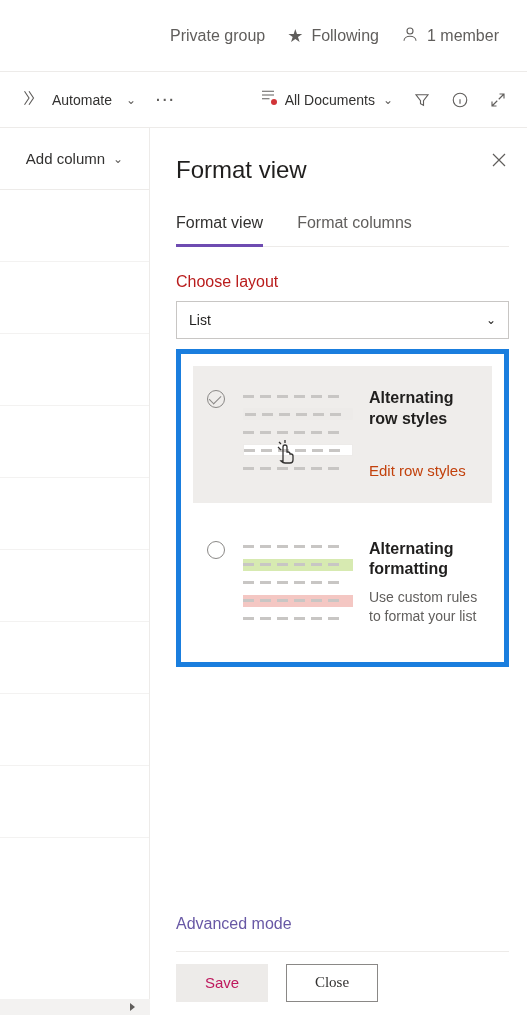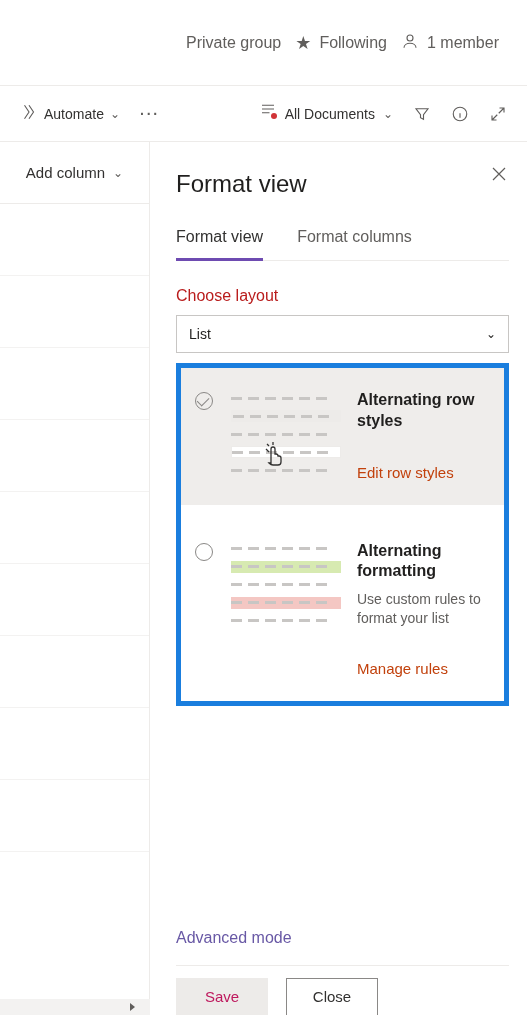--- a/index.html
+++ b/index.html
@@ -9,30 +9,30 @@
     --border: #e1dfdd;
     --border-strong: #c8c6c4;
     --accent: #6e4bb1;
     --pane-border: #edebe9;
     --highlight: #1a7ede;
   }
   html,body{margin:0;padding:0;width:527px;height:1015px;background:#fff;font-family:"Segoe UI",Arial,sans-serif;color:var(--text);font-size:14px;overflow:hidden;}
   *{box-sizing:border-box;}
 
   
-  .topbar{height:86px;border-bottom:1px solid var(--pane-border);display:flex;align-items:center;justify-content:flex-end;padding:0 28px 0 0;gap:14px;}
+  .topbar{height:72px;border-bottom:1px solid var(--pane-border);display:flex;align-items:center;justify-content:flex-end;padding:0 28px 0 0;gap:22px;}
   .topbar span{color:var(--text-sub);}
   .tb-item{display:flex;align-items:center;gap:8px;color:var(--text-sub);font-size:16px;}
   .star{color:#8664c2;font-size:18px;line-height:1;}
   .person svg{width:18px;height:18px;stroke:var(--text-sub);fill:none;stroke-width:1.5;}
 
   
   .cmdbar{height:56px;border-bottom:1px solid var(--pane-border);display:flex;align-items:center;gap:20px;padding:0 20px;}
   .cmdbar .spacer{flex:1;}
-  .cmd{display:flex;align-items:center;gap:6px;color:var(--text);cursor:pointer;}
+  .cmd{display:flex;align-items:center;gap:14px;color:var(--text);cursor:pointer;}
   .chev{font-size:12px;color:var(--text-sub);}
   .ell{color:var(--text-sub);letter-spacing:2px;font-weight:bold;}
   .icn svg{width:18px;height:18px;stroke:var(--text-sub);fill:none;stroke-width:1.5;}
   .red-dot{width:6px;height:6px;border-radius:50%;background:#d13438;position:relative;top:-8px;left:12px;}
   .viewswitch{position:relative;display:flex;align-items:center;gap:8px;}
   .viewswitch .vs-icon{position:relative;}
 
   
   .main{display:flex;height:calc(1015px - 130px);}
   .left{flex:0 0 150px;border-right:1px solid var(--pane-border);}
@@ -49,21 +49,21 @@
   .close svg{width:16px;height:16px;stroke:#605e5c;stroke-width:1.2;}
 
   .tabs{display:flex;gap:34px;border-bottom:1px solid var(--pane-border);margin-bottom:26px;}
   .tab{padding:0 0 12px 0;color:var(--text-sub);font-size:16px;cursor:pointer;}
   .tab.sel{color:var(--text);border-bottom:3px solid var(--accent);margin-bottom:-1px;}
 
   .field-label{font-size:16px;margin-bottom:10px;color:#b91c1c;margin-top:6px;}
   .dropdown{width:100%;height:38px;border:1px solid var(--border-strong);display:flex;align-items:center;justify-content:space-between;padding:0 12px;cursor:pointer;}
   .dropdown span{color:#201f1e;}
 
-  .cards-wrap{border:5px solid var(--highlight);margin-top:10px;padding:0;}
+  .cards-wrap{border:5px solid var(--highlight);margin-top:10px;padding:12px;}
   .card{display:flex;gap:16px;padding:22px 14px 24px 14px;}
   .card.sel{background:#efedeb;}
   .card + .card{margin-top:14px;}
   .radio{flex:0 0 20px;display:flex;align-items:flex-start;padding-top:2px;}
   .radio .r{width:18px;height:18px;border:1.5px solid #8a8886;border-radius:50%;display:flex;align-items:center;justify-content:center;}
   .radio.checked .r{border-color:#8a8886;}
   .radio.checked .r::after{content:"";width:10px;height:6px;border-left:1.5px solid #8a8886;border-bottom:1.5px solid #8a8886;transform:rotate(-45deg) translate(0,-2px);}
 
   .thumb{flex:0 0 110px;display:flex;flex-direction:column;gap:6px;padding-top:2px;position:relative;}
   .thumb .trow{height:12px;display:flex;gap:6px;align-items:center;}
@@ -78,21 +78,21 @@
   .cardtext{flex:1;}
   .cardtext .ct-title{font-size:16px;font-weight:600;color:#201f1e;line-height:1.3;}
   .cardtext .ct-desc{font-size:14px;color:var(--text-sub);margin-top:8px;line-height:1.35;}
   .cardtext .ct-link{font-size:15px;color:#c2410c;margin-top:32px;cursor:pointer;}
 
   .adv{position:absolute;left:26px;bottom:80px;color:#6858a5;font-size:16px;cursor:pointer;}
 
   .footer{position:absolute;left:26px;right:18px;bottom:14px;height:48px;border-top:1px solid var(--pane-border);display:flex;align-items:center;gap:18px;padding-top:14px;}
   .btn{height:38px;min-width:92px;display:flex;align-items:center;justify-content:center;font-size:15px;border:1px solid transparent;cursor:pointer;}
   .btn.save{background:#edebe9;color:#be185d;cursor:default;}
-  .btn.close-b{background:#fff;border-color:#8a8886;}
+  .btn.close-b{background:#fff;border-color:#8a8886;font-family:Liberation Serif, serif;}
 </style>
 </head>
 <body>
 
 <div class="topbar">
   <div class="tb-item">
     <span>Private group</span>
   </div>
   <div class="tb-item">
     <span class="star">★</span>
@@ -288,21 +288,20 @@
               <div class="c"></div>
               <div class="c"></div>
               <div class="c"></div>
               <div class="c"></div>
               <div class="c"></div>
             </div>
         </div>
         <div class="cardtext">
           <div class="ct-title">Alternating formatting</div>
           <div class="ct-desc">Use custom rules to format your list</div>
-          <div class="ct-link">Manage rules</div>
         </div>
       </div>
     </div>
 
     <div class="adv">Advanced mode</div>
 
     <div class="footer">
       <div class="btn save">Save</div>
       <div class="btn close-b">Close</div>
     </div>

